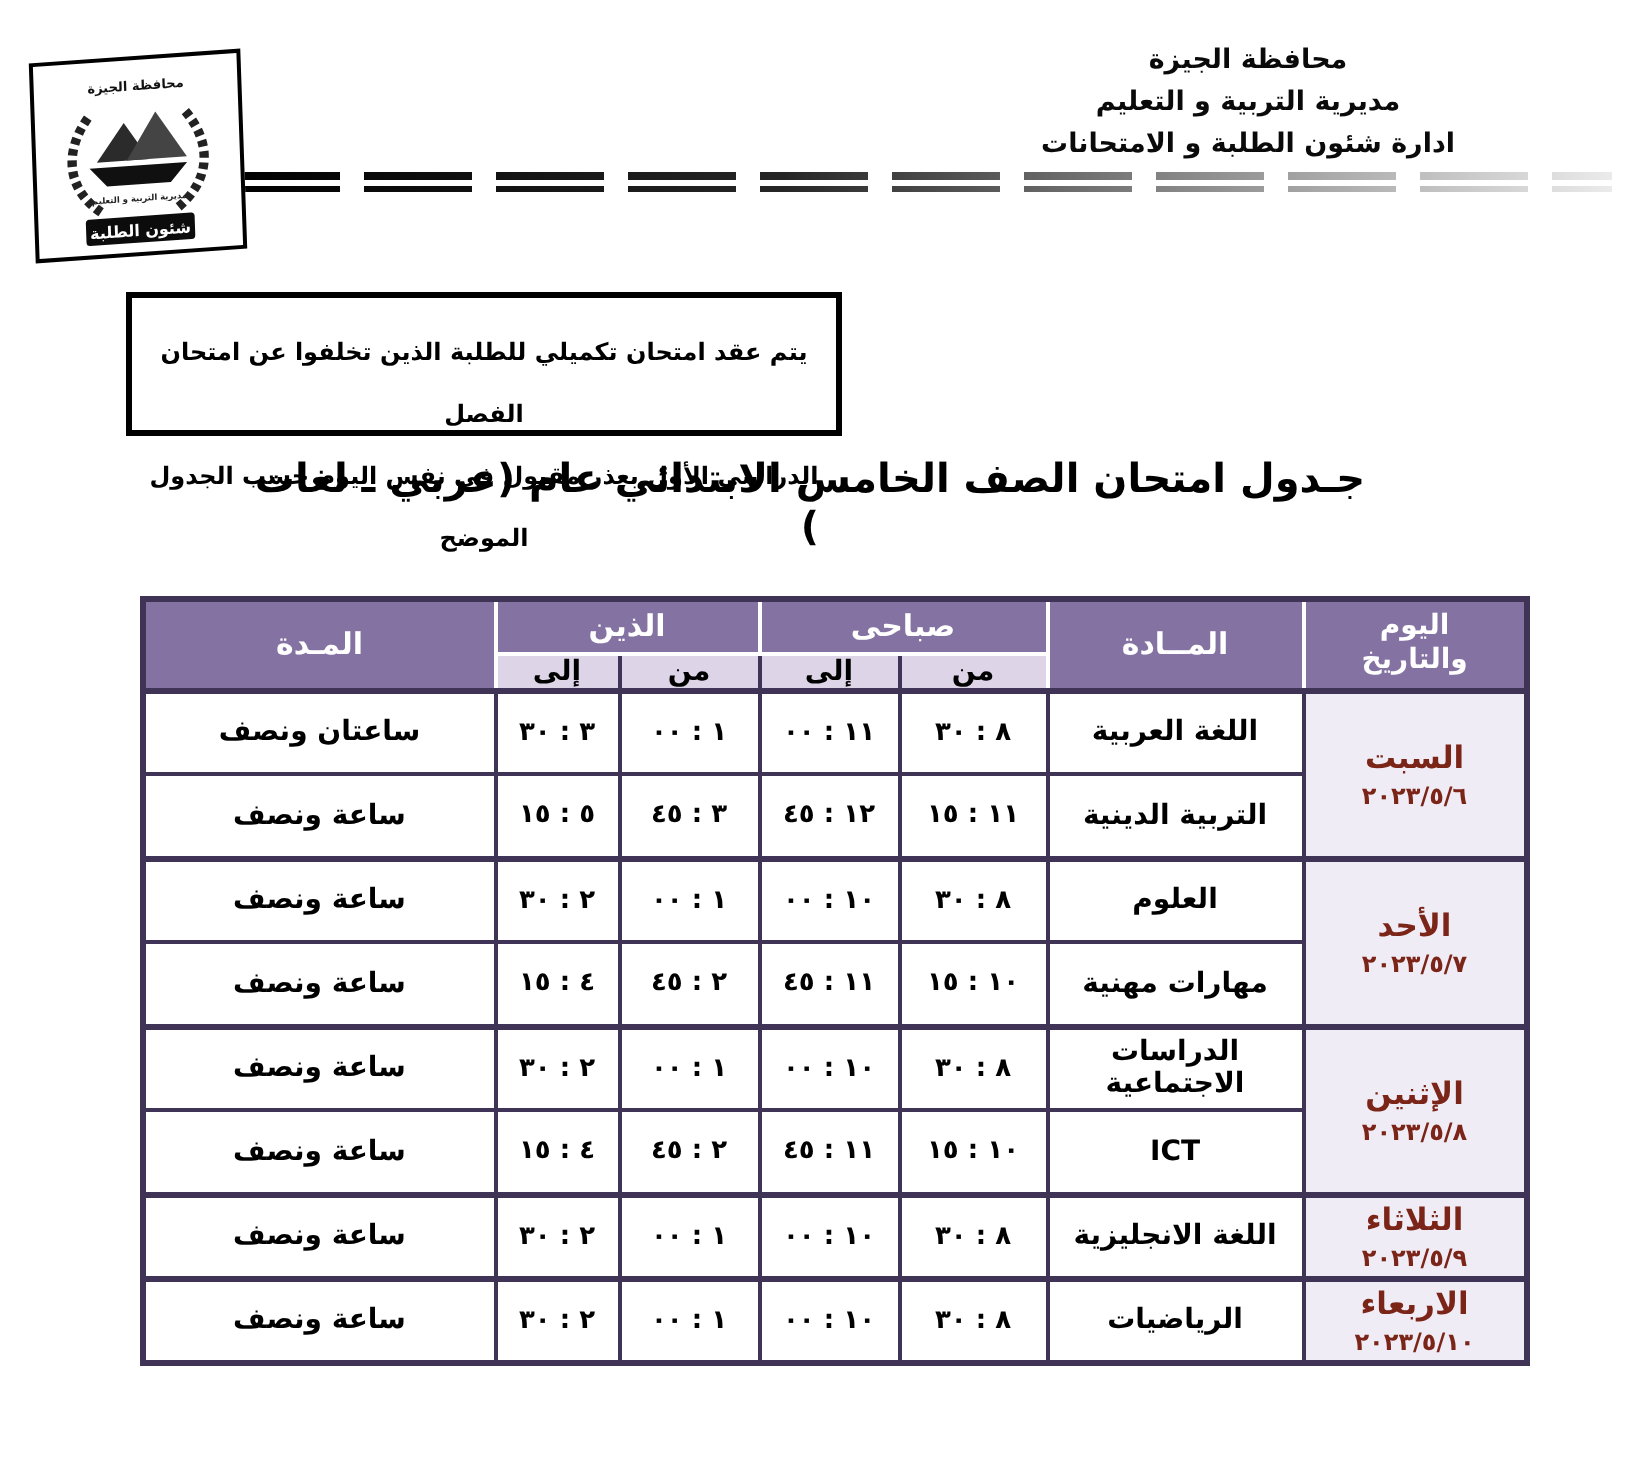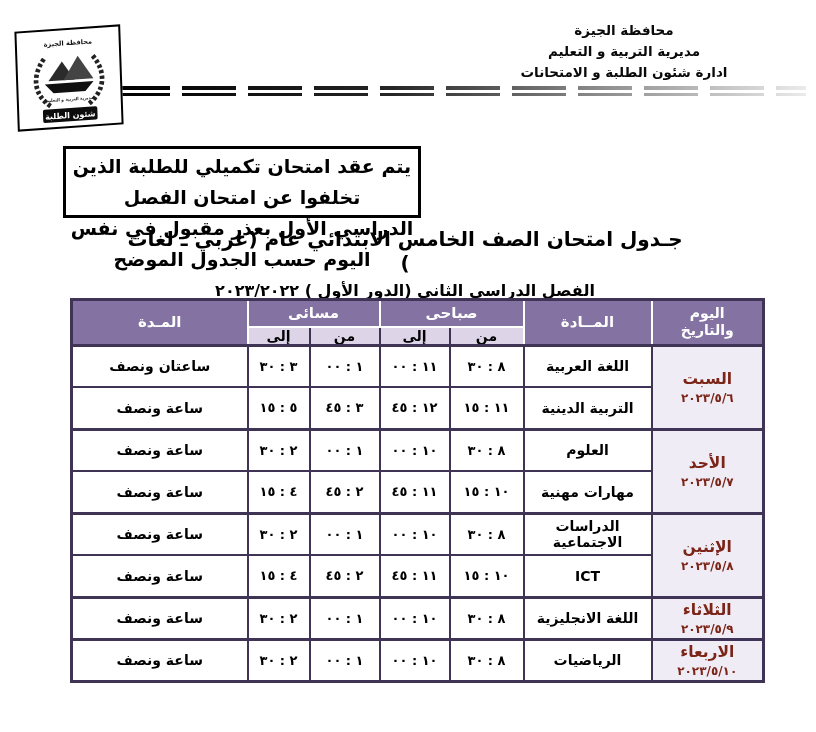--- a/index.html
+++ b/index.html
@@ -38,22 +38,22 @@
     position:absolute;left:116px;top:86px;width:690px;height:10px;z-index:1;
     background:repeating-linear-gradient(90deg,#000 0 54px,transparent 54px 66px);
   }
   .divider .split{position:absolute;left:0;right:0;top:3.5px;height:3px;background:#fff;}
   .divider .fade{position:absolute;inset:0;background:linear-gradient(90deg,rgba(255,255,255,0) 0%,rgba(255,255,255,0.15) 40%,rgba(255,255,255,0.55) 70%,rgba(255,255,255,0.92) 100%);}
 
   
   .notice{
     position:absolute;left:63px;top:146px;width:358px;height:72px;
     border:3px solid #000;background:#fff;
-    direction:rtl;text-align:center;font-weight:bold;font-size:19px;line-height:31px;
-    padding-top:2px;
+    direction:rtl;text-align:center;font-weight:bold;font-size:12px;line-height:31px;
+    padding-top:12px;
   }
 
   
   .titles{position:absolute;left:120px;top:227px;width:570px;direction:rtl;text-align:center;}
   .title-main{font-size:20px;font-weight:bold;letter-spacing:0;}
   .title-sub{font-size:16px;font-weight:bold;margin-top:6px;}
 
   
   .table-wrap{position:absolute;left:70px;top:298px;}
   table.schedule{
@@ -123,21 +123,20 @@
   <div>ادارة شئون الطلبة و الامتحانات</div>
 </div>
 
 <div class="notice">
   <div>يتم عقد امتحان تكميلي للطلبة الذين تخلفوا عن امتحان الفصل</div>
   <div>الدراسي الأول بعذر مقبول في نفس اليوم حسب الجدول الموضح</div>
 </div>
 
 <div class="titles">
   <div class="title-main">جـدول امتحان الصف الخامس الابتدائي عام (عربي ـ لغات )</div>
-  <div class="title-sub">الفصل الدراسى الثاني (الدور الأول ) ٢٠٢٣/٢٠٢٢</div>
 </div>
 
 <div class="table-wrap">
   <table class="schedule">
     <colgroup>
       <col style="width:112px">
         <col style="width:128px">
         <col style="width:74px">
       <col style="width:70px">
         <col style="width:70px">
@@ -145,21 +144,21 @@
         <col style="width:176px">
     </colgroup>
     <thead>
       <tr class="grouphead">
         <th class="col-day" rowspan="2">
           <div>اليوم</div>
           <div>والتاريخ</div>
         </th>
         <th rowspan="2">المــادة</th>
         <th class="span2" colspan="2">صباحى</th>
-        <th class="span2" colspan="2">مسائى</th>
+        <th class="span2" colspan="2">الذين</th>
         <th rowspan="2">المـدة</th>
       </tr>
       <tr class="subhead">
         <th>من</th>
         <th>إلى</th>
         <th>من</th>
         <th>إلى</th>
       </tr>
     </thead>
     <tbody>

